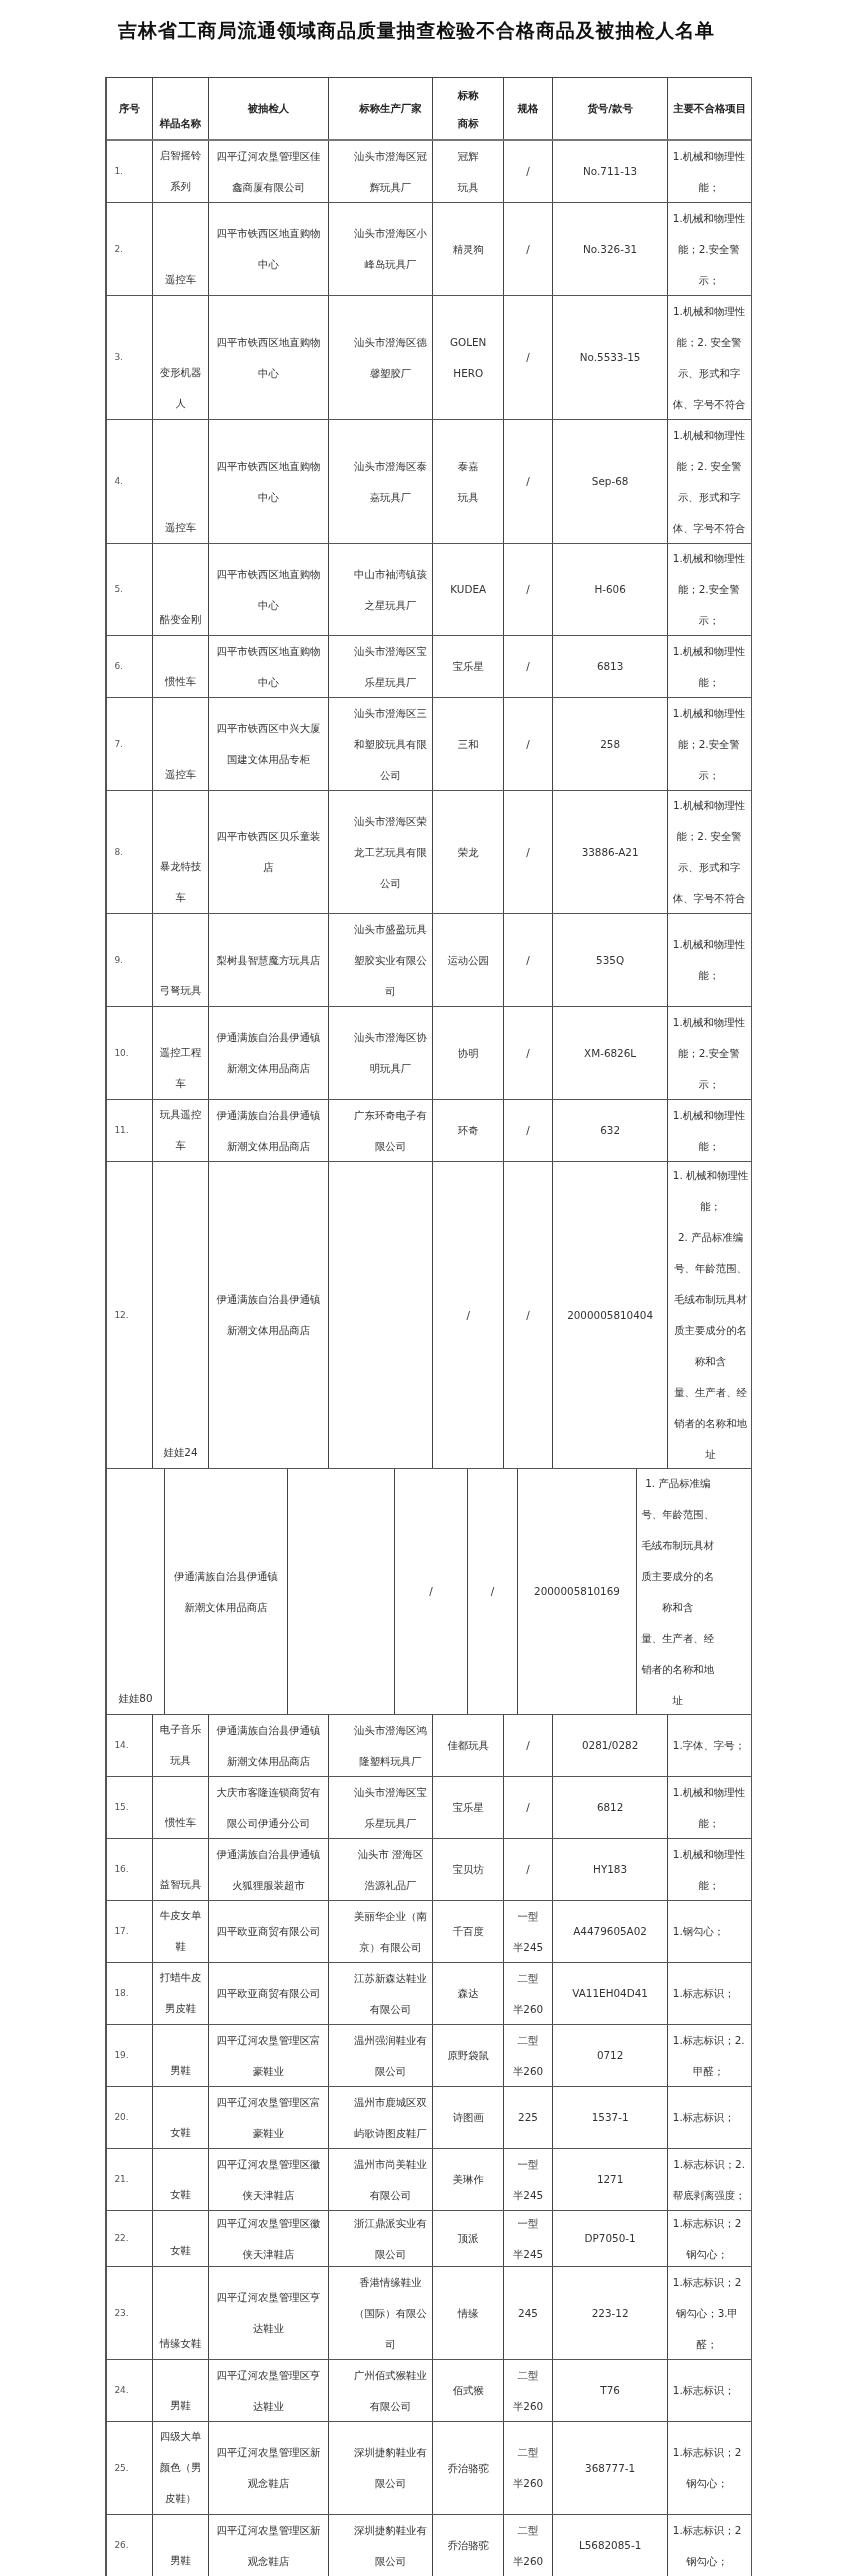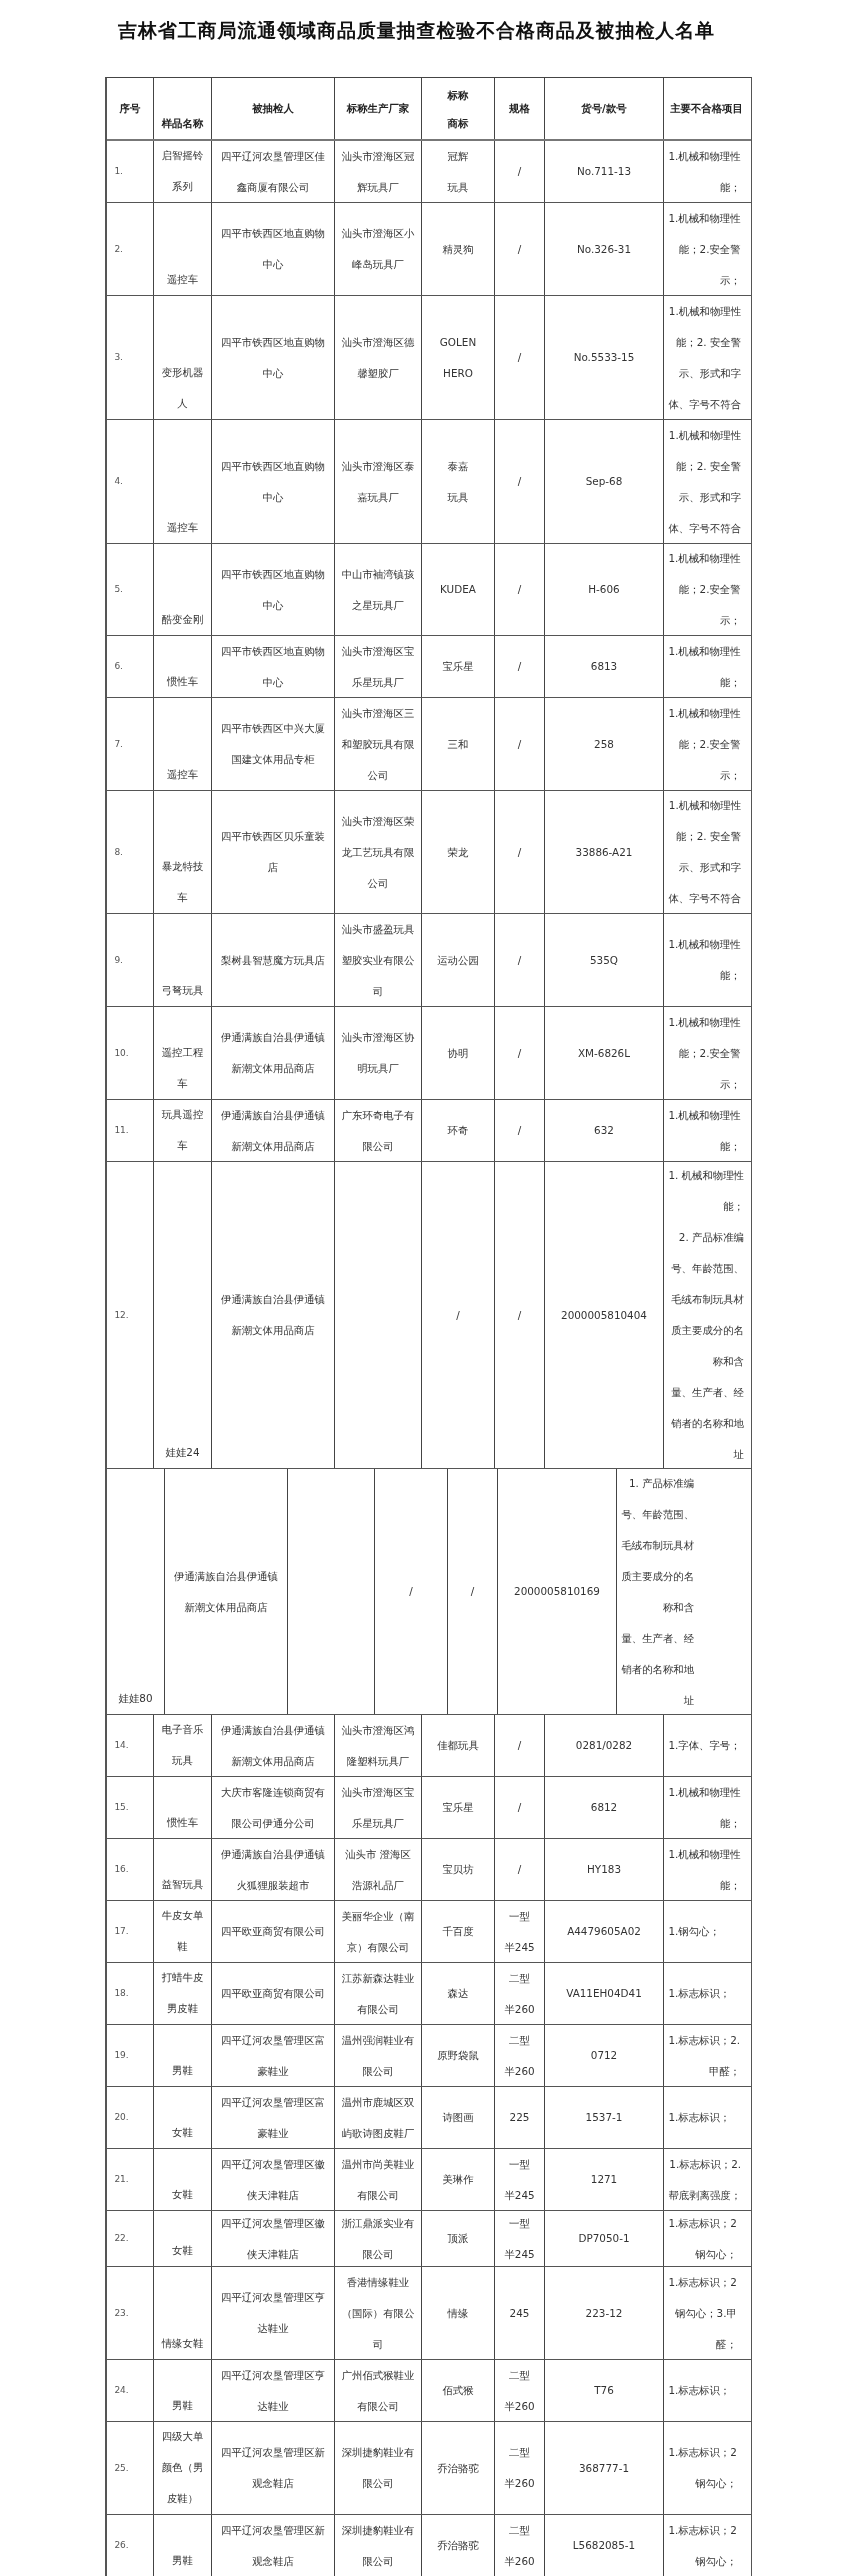--- a/index.html
+++ b/index.html
@@ -8,26 +8,26 @@
   .title { position: absolute; left: 95px; top: 18px; width: 643px; text-align: center;
            font-family: "DejaVu Serif", "Liberation Serif", serif; font-weight: bold;
            font-size: 19px; letter-spacing: 0.9px; color: #111; white-space: nowrap; }
   .tbl { position: absolute; left: 105px; top: 77px; width: 644px;
          border-left: 2.2px double #555; border-right: 1.5px solid #555; border-top: 1.5px solid #444; }
   .row { display: flex; border-bottom: 1.5px solid #555; box-sizing: border-box; }
   .row.head { border-bottom: 2.2px solid #777; }
   .cell { box-sizing: border-box; border-right: 0.7px solid #444; display: flex; align-items: center;
           justify-content: center; text-align: center; font-size: 10.4px; line-height: 31px;
           padding: 0 2.2px; color: #333; overflow: hidden; }
-  .cell:last-child { border-right: none; justify-content: flex-start; text-align: right; padding-left: 4.4px; }
+  .cell:last-child { border-right: none; justify-content: flex-start; text-align: center; padding-left: 4.4px; }
   .cell .txt { white-space: pre-line; word-break: break-all; }
   .c0 { width: 47px; justify-content: flex-start; padding-left: 7.4px; font-size: 9px; color: #555; }
   .c1 { width: 58px; align-items: flex-end; }
   .c2 { width: 123px; }
-  .c3 { width: 87px; }
+  .c3 { width: 87px; margin-left: 20px; }
   .c4 { width: 73px; }
   .c5 { width: 50px; }
   .c6 { width: 119px; }
   .c7 { width: 85px; }
   .head .cell { font-weight: bold; color: #222; font-size: 10.4px; }
   .head .c0 { justify-content: center; padding-left: 2.2px; font-size: 10.4px; color: #222; }
   .head .cell:last-child { justify-content: center; text-align: center; padding-left: 2.2px; }
 </style>
 </head>
 <body>

